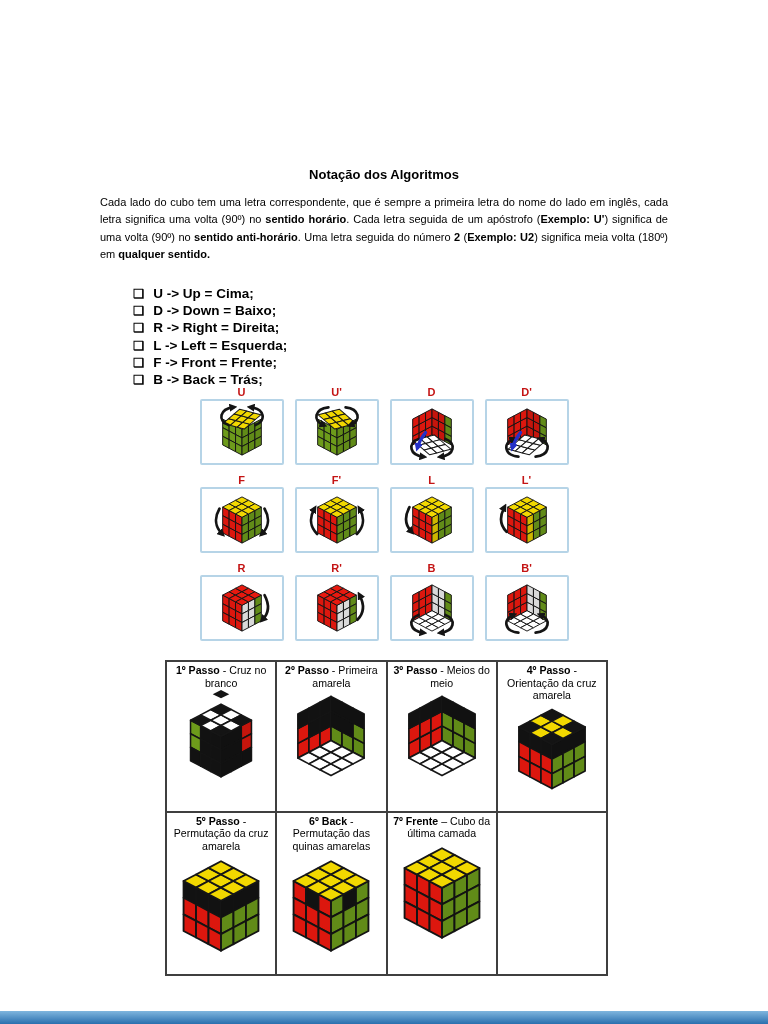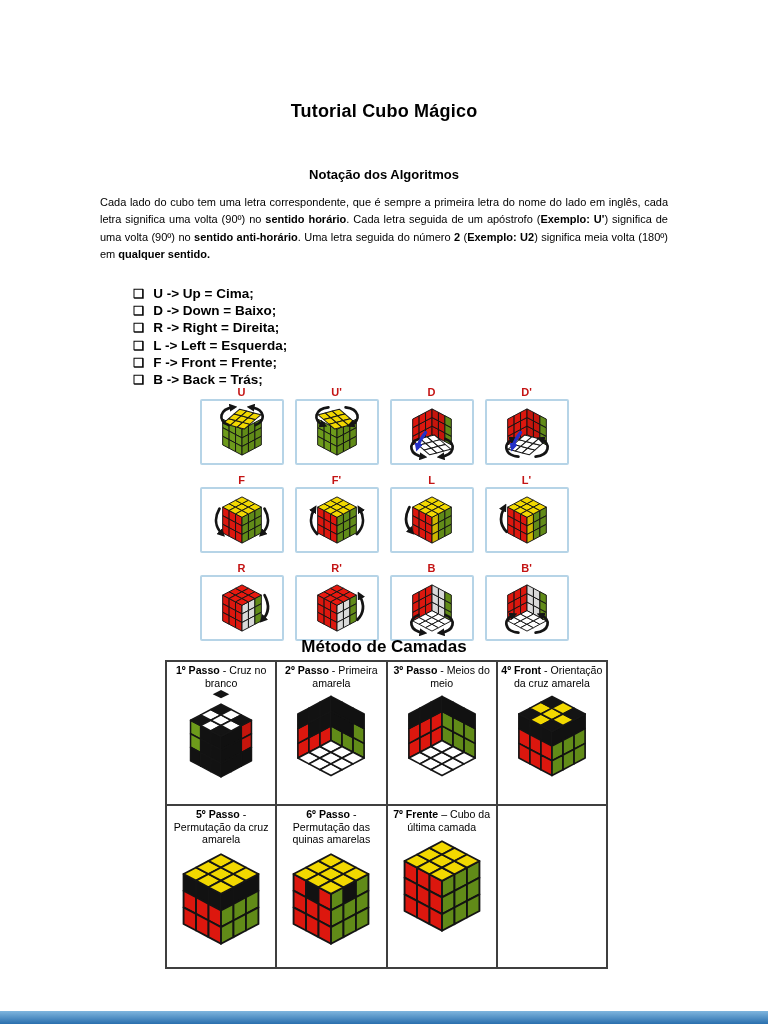--- a/index.html
+++ b/index.html
@@ -51,21 +51,20 @@
     <marker id="ah-s" viewBox="0 0 10 10" refX="5" refY="5" markerWidth="3" markerHeight="3" orient="auto-start-reverse">
       <path d="M0,0L10,5L0,10Z" fill="#141414"></path>
     </marker>
     <marker id="ah-b" viewBox="0 0 10 10" refX="5" refY="5" markerWidth="2.6" markerHeight="2.6" orient="auto">
       <path d="M0,0L10,5L0,10Z" fill="#2430c8"></path>
     </marker>
   </defs>
 </svg>
 
 <div class="page">
-  <div class="doc-title">Tutorial Cubo Mágico</div>
   <div class="sub-heading">Notação dos Algoritmos</div>
 
   <p class="intro"><span>Cada lado do cubo tem uma letra correspondente, que é sempre a primeira letra do nome do lado em inglês, cada letra significa uma volta (90º) no </span><b>sentido horário</b><span>. Cada letra seguida de um apóstrofo (</span><b>Exemplo: U'</b><span>) significa de uma volta (90º) no </span><b>sentido anti-horário</b><span>. Uma letra seguida do número </span><b>2</b><span> (</span><b>Exemplo: U2</b><span>) significa meia volta (180º) em </span><b>qualquer sentido.</b></p>
 
   <div class="checklist">
       <div class="item">
         <span class="bullet">❑</span>
         <span>U -&gt; Up = Cima;</span>
       </div>
       <div class="item">
@@ -594,21 +593,20 @@
                 </g>
                 <path d="M25,64 C4,72 8,94 34,97" fill="none" stroke="#141414" stroke-width="5" stroke-linecap="round" marker-start="url(#ah-s)"></path>
                 <path d="M75,64 C96,72 92,94 66,97" fill="none" stroke="#141414" stroke-width="5" stroke-linecap="round" marker-start="url(#ah-s)"></path>
               </svg>
             </div>
           </div>
         </div>
       </div>
     </div>
 
-  <div class="method-heading">Método de Camadas</div>
 
   <table class="mtable">
       <tbody>
         <tr>
           <td class="r1">
             <div class="ctitle"><b>1º Passo</b><span> - Cruz no branco</span></div>
             <div class="cwrap">
               <svg width="104" height="92" viewBox="9 1 82 100" preserveAspectRatio="xMidYMid meet">
                 <g transform="translate(4,9) scale(0.92)">
                   <polygon points="14.0,27.0 26.0,33.3 26.0,49.3 14.0,43.0" fill="#73a41d" stroke="#161616" stroke-width="1.8" stroke-linejoin="round"></polygon>
@@ -717,21 +715,21 @@
                   <polygon points="38.0,75.0 50.0,81.3 62.0,75.0 50.0,68.7" fill="#ffffff" stroke="#161616" stroke-width="1.8" stroke-linejoin="round"></polygon>
                   <polygon points="50.0,81.3 62.0,87.7 74.0,81.3 62.0,75.0" fill="#ffffff" stroke="#161616" stroke-width="1.8" stroke-linejoin="round"></polygon>
                   <polygon points="38.0,62.3 50.0,68.7 62.0,62.3 50.0,56.0" fill="#ffffff" stroke="#161616" stroke-width="1.8" stroke-linejoin="round"></polygon>
                   <polygon points="50.0,68.7 62.0,75.0 74.0,68.7 62.0,62.3" fill="#ffffff" stroke="#161616" stroke-width="1.8" stroke-linejoin="round"></polygon>
                   <polygon points="62.0,75.0 74.0,81.3 86.0,75.0 74.0,68.7" fill="#ffffff" stroke="#161616" stroke-width="1.8" stroke-linejoin="round"></polygon>
                 </g>
               </svg>
             </div>
           </td>
           <td class="r1">
-            <div class="ctitle"><b>4º Front</b><span> - Orientação da cruz amarela</span></div>
+            <div class="ctitle"><b>4º Passo</b><span> - Orientação da cruz amarela</span></div>
             <div class="cwrap">
               <svg width="104" height="92" viewBox="9 1 82 100" preserveAspectRatio="xMidYMid meet">
                 <polygon points="14.0,27.0 26.0,33.3 26.0,49.3 14.0,43.0" fill="#141414" stroke="#161616" stroke-width="1.8" stroke-linejoin="round"></polygon>
                 <polygon points="26.0,33.3 38.0,39.7 38.0,55.7 26.0,49.3" fill="#141414" stroke="#161616" stroke-width="1.8" stroke-linejoin="round"></polygon>
                 <polygon points="38.0,39.7 50.0,46.0 50.0,62.0 38.0,55.7" fill="#141414" stroke="#161616" stroke-width="1.8" stroke-linejoin="round"></polygon>
                 <polygon points="14.0,43.0 26.0,49.3 26.0,65.3 14.0,59.0" fill="#e8190f" stroke="#161616" stroke-width="1.8" stroke-linejoin="round"></polygon>
                 <polygon points="26.0,49.3 38.0,55.7 38.0,71.7 26.0,65.3" fill="#e8190f" stroke="#161616" stroke-width="1.8" stroke-linejoin="round"></polygon>
                 <polygon points="38.0,55.7 50.0,62.0 50.0,78.0 38.0,71.7" fill="#e8190f" stroke="#161616" stroke-width="1.8" stroke-linejoin="round"></polygon>
                 <polygon points="14.0,59.0 26.0,65.3 26.0,81.3 14.0,75.0" fill="#e8190f" stroke="#161616" stroke-width="1.8" stroke-linejoin="round"></polygon>
                 <polygon points="26.0,65.3 38.0,71.7 38.0,87.7 26.0,81.3" fill="#e8190f" stroke="#161616" stroke-width="1.8" stroke-linejoin="round"></polygon>
@@ -795,21 +793,21 @@
                   <polygon points="38.0,27.0 50.0,20.7 62.0,27.0 50.0,33.3" fill="#f2d800" stroke="#161616" stroke-width="1.8" stroke-linejoin="round"></polygon>
                   <polygon points="50.0,20.7 62.0,14.3 74.0,20.7 62.0,27.0" fill="#f2d800" stroke="#161616" stroke-width="1.8" stroke-linejoin="round"></polygon>
                   <polygon points="38.0,39.7 50.0,33.3 62.0,39.7 50.0,46.0" fill="#f2d800" stroke="#161616" stroke-width="1.8" stroke-linejoin="round"></polygon>
                   <polygon points="50.0,33.3 62.0,27.0 74.0,33.3 62.0,39.7" fill="#f2d800" stroke="#161616" stroke-width="1.8" stroke-linejoin="round"></polygon>
                   <polygon points="62.0,27.0 74.0,20.7 86.0,27.0 74.0,33.3" fill="#f2d800" stroke="#161616" stroke-width="1.8" stroke-linejoin="round"></polygon>
                 </g>
               </svg>
             </div>
           </td>
           <td class="r2">
-            <div class="ctitle"><b>6º Passo</b><span> - Permutação das quinas amarelas</span></div>
+            <div class="ctitle"><b>6º Back</b><span> - Permutação das quinas amarelas</span></div>
             <div class="cwrap">
               <svg width="104" height="104" viewBox="9 1 82 100" preserveAspectRatio="xMidYMid meet">
                 <polygon points="14.0,27.0 26.0,33.3 26.0,49.3 14.0,43.0" fill="#e8190f" stroke="#161616" stroke-width="1.8" stroke-linejoin="round"></polygon>
                 <polygon points="26.0,33.3 38.0,39.7 38.0,55.7 26.0,49.3" fill="#141414" stroke="#161616" stroke-width="1.8" stroke-linejoin="round"></polygon>
                 <polygon points="38.0,39.7 50.0,46.0 50.0,62.0 38.0,55.7" fill="#e8190f" stroke="#161616" stroke-width="1.8" stroke-linejoin="round"></polygon>
                 <polygon points="14.0,43.0 26.0,49.3 26.0,65.3 14.0,59.0" fill="#e8190f" stroke="#161616" stroke-width="1.8" stroke-linejoin="round"></polygon>
                 <polygon points="26.0,49.3 38.0,55.7 38.0,71.7 26.0,65.3" fill="#e8190f" stroke="#161616" stroke-width="1.8" stroke-linejoin="round"></polygon>
                 <polygon points="38.0,55.7 50.0,62.0 50.0,78.0 38.0,71.7" fill="#e8190f" stroke="#161616" stroke-width="1.8" stroke-linejoin="round"></polygon>
                 <polygon points="14.0,59.0 26.0,65.3 26.0,81.3 14.0,75.0" fill="#e8190f" stroke="#161616" stroke-width="1.8" stroke-linejoin="round"></polygon>
                 <polygon points="26.0,65.3 38.0,71.7 38.0,87.7 26.0,81.3" fill="#e8190f" stroke="#161616" stroke-width="1.8" stroke-linejoin="round"></polygon>

